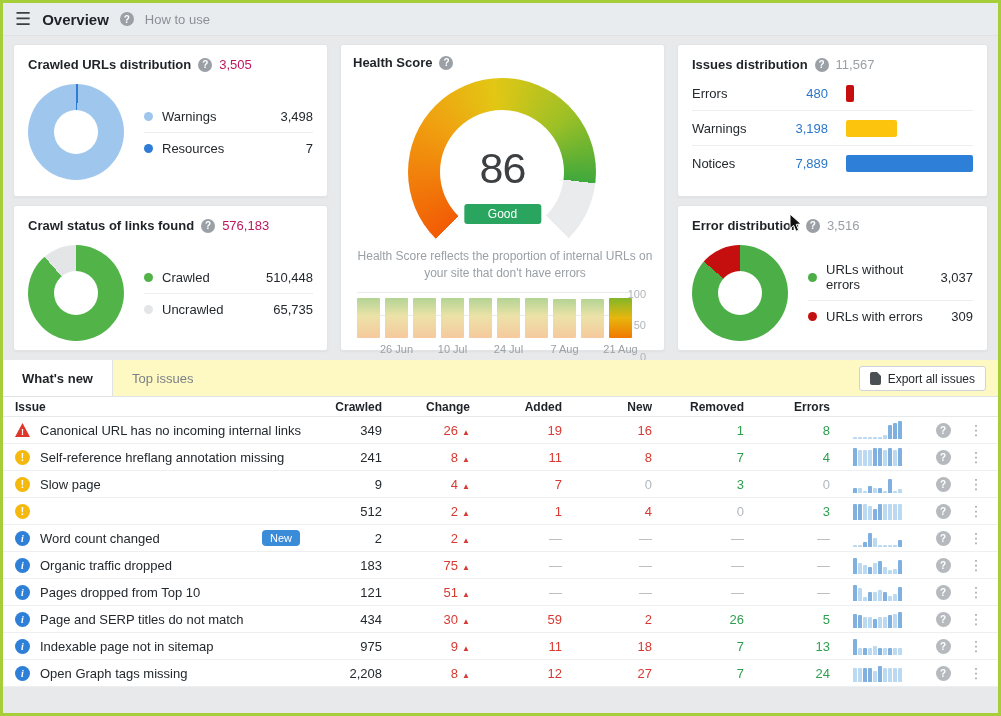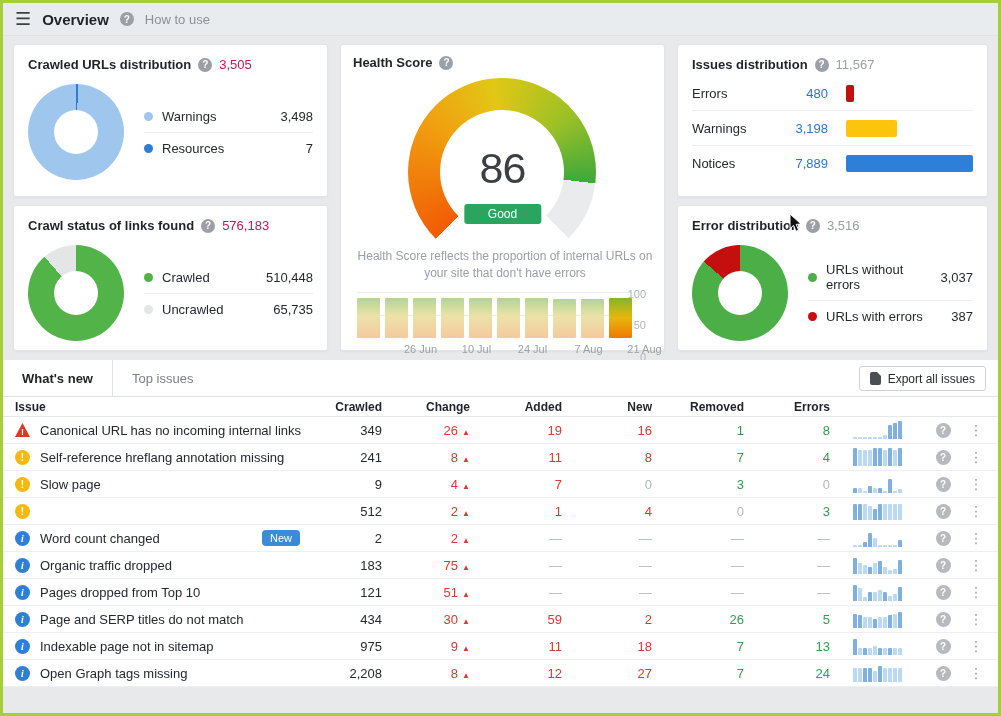--- a/index.html
+++ b/index.html
@@ -45,33 +45,33 @@
   .score { position:absolute; top:66px; width:100%; text-align:center; font-size:43px; color:#3c4043; letter-spacing:-1px; }
   .good-badge { position:absolute; top:126px; left:50%; transform:translateX(-50%); background:#2aa55f; color:#fff; font-size:12px; padding:3px 24px; border-radius:3px; }
   .hs-desc { color:#9aa0a5; font-size:12px; text-align:center; margin:8px auto 0; width:304px; line-height:1.4; }
   .hist { display:flex; margin-top:10px; padding:0 4px; }
   .hist-main { flex:1; }
   .hist-bars { display:flex; align-items:flex-end; gap:5px; height:46px; position:relative; }
   .gridline { position:absolute; left:0; right:0; height:1px; background:#e8eaec; }
   .hbar { width:23px; border-radius:1px; background:linear-gradient(to bottom,#b3d494 0%,#ece2a8 45%,#f6c99e 100%); position:relative; z-index:1; }
   .hbar.sel { background:linear-gradient(to bottom,#82b629 0%,#e7b60d 50%,#f07800 100%); }
   .hist-x { position:relative; height:17px; font-size:11px; color:#9aa0a5; }
-  .hist-x span { position:absolute; transform:translateX(-50%); top:5px; white-space:nowrap;margin-left:24px; }
+  .hist-x span { position:absolute; transform:translateX(-50%); top:5px; white-space:nowrap; }
   .hist-y { width:30px; position:relative; font-size:11px; color:#b0b5ba; text-align:right; }
   .hist-y span { position:absolute; right:2px; }
   
   .idist { margin-top:4px; }
   .idist-row { display:flex; align-items:center; height:35px; border-bottom:1px solid #eceef0; font-size:13px; }
   .idist-row:last-child { border-bottom:none; }
   .idist-label { width:92px; }
   .idist-value { width:62px; text-align:right; color:#2b76cc; padding-right:18px; }
   .idist-barbox { flex:1; height:17px; }
   .idist-bar { height:100%; border-radius:2px; }
   
-  .tabs-strip { background:#ffffff; border-bottom:1px solid #e0e3e6; height:37px; display:flex; align-items:stretch; position:relative; }
+  .tabs-strip { background:#fef9c3; border-bottom:1px solid #e0e3e6; height:37px; display:flex; align-items:stretch; position:relative; }
   .tab { padding:0 19px; display:flex; align-items:center; font-size:13px; color:#7a8087; cursor:pointer; }
   .tab.active { background:#fff; font-weight:bold; color:#1f2328; border-right:1px solid #e0e3e6; }
   .export-btn { position:absolute; right:12px; top:6px; height:25px; background:#fff; border:1px solid #cfd3d7; border-radius:3px; display:flex; align-items:center; gap:7px; padding:0 10px; font-size:12px; color:#24292e; cursor:pointer; }
   .file-ic { width:11px; height:13px; background:#4a4f54; border-radius:2px; position:relative; }
   .file-ic::after { content:""; position:absolute; top:0; right:0; border-top:4px solid #fff; border-left:4px solid transparent; }
   .itable { background:#fff; }
   .thead, .trow { display:flex; align-items:center; padding:0 12px; }
   .thead { height:20px; font-weight:bold; font-size:12px; border-bottom:1px solid #e6e8ea; color:#1f2328; }
   .trow { height:27px; border-bottom:1px solid #edeff0; font-size:13px; }
   .c-issue { flex:1; display:flex; align-items:center; gap:10px; min-width:0; }
@@ -242,21 +242,21 @@
         <div class="donut" style="background: conic-gradient(rgb(75, 174, 71) 0deg, rgb(75, 174, 71) 311deg, rgb(197, 15, 15) 311deg, rgb(197, 15, 15) 360deg);"></div>
         <div class="legend">
             <div class="legend-item">
               <span class="dot" style="background: rgb(75, 174, 71);"></span>
               <span class="legend-label">URLs without errors</span>
               <span class="legend-value">3,037</span>
             </div>
             <div class="legend-item">
               <span class="dot" style="background: rgb(197, 15, 15);"></span>
               <span class="legend-label">URLs with errors</span>
-              <span class="legend-value">387</span>
+              <span class="legend-value">309</span>
             </div>
           </div>
       </div>
     </div>
   </div>
 </div>
 
 <div class="tabs-strip">
   <div class="tab active">What's new</div>
   <div class="tab">Top issues</div>

